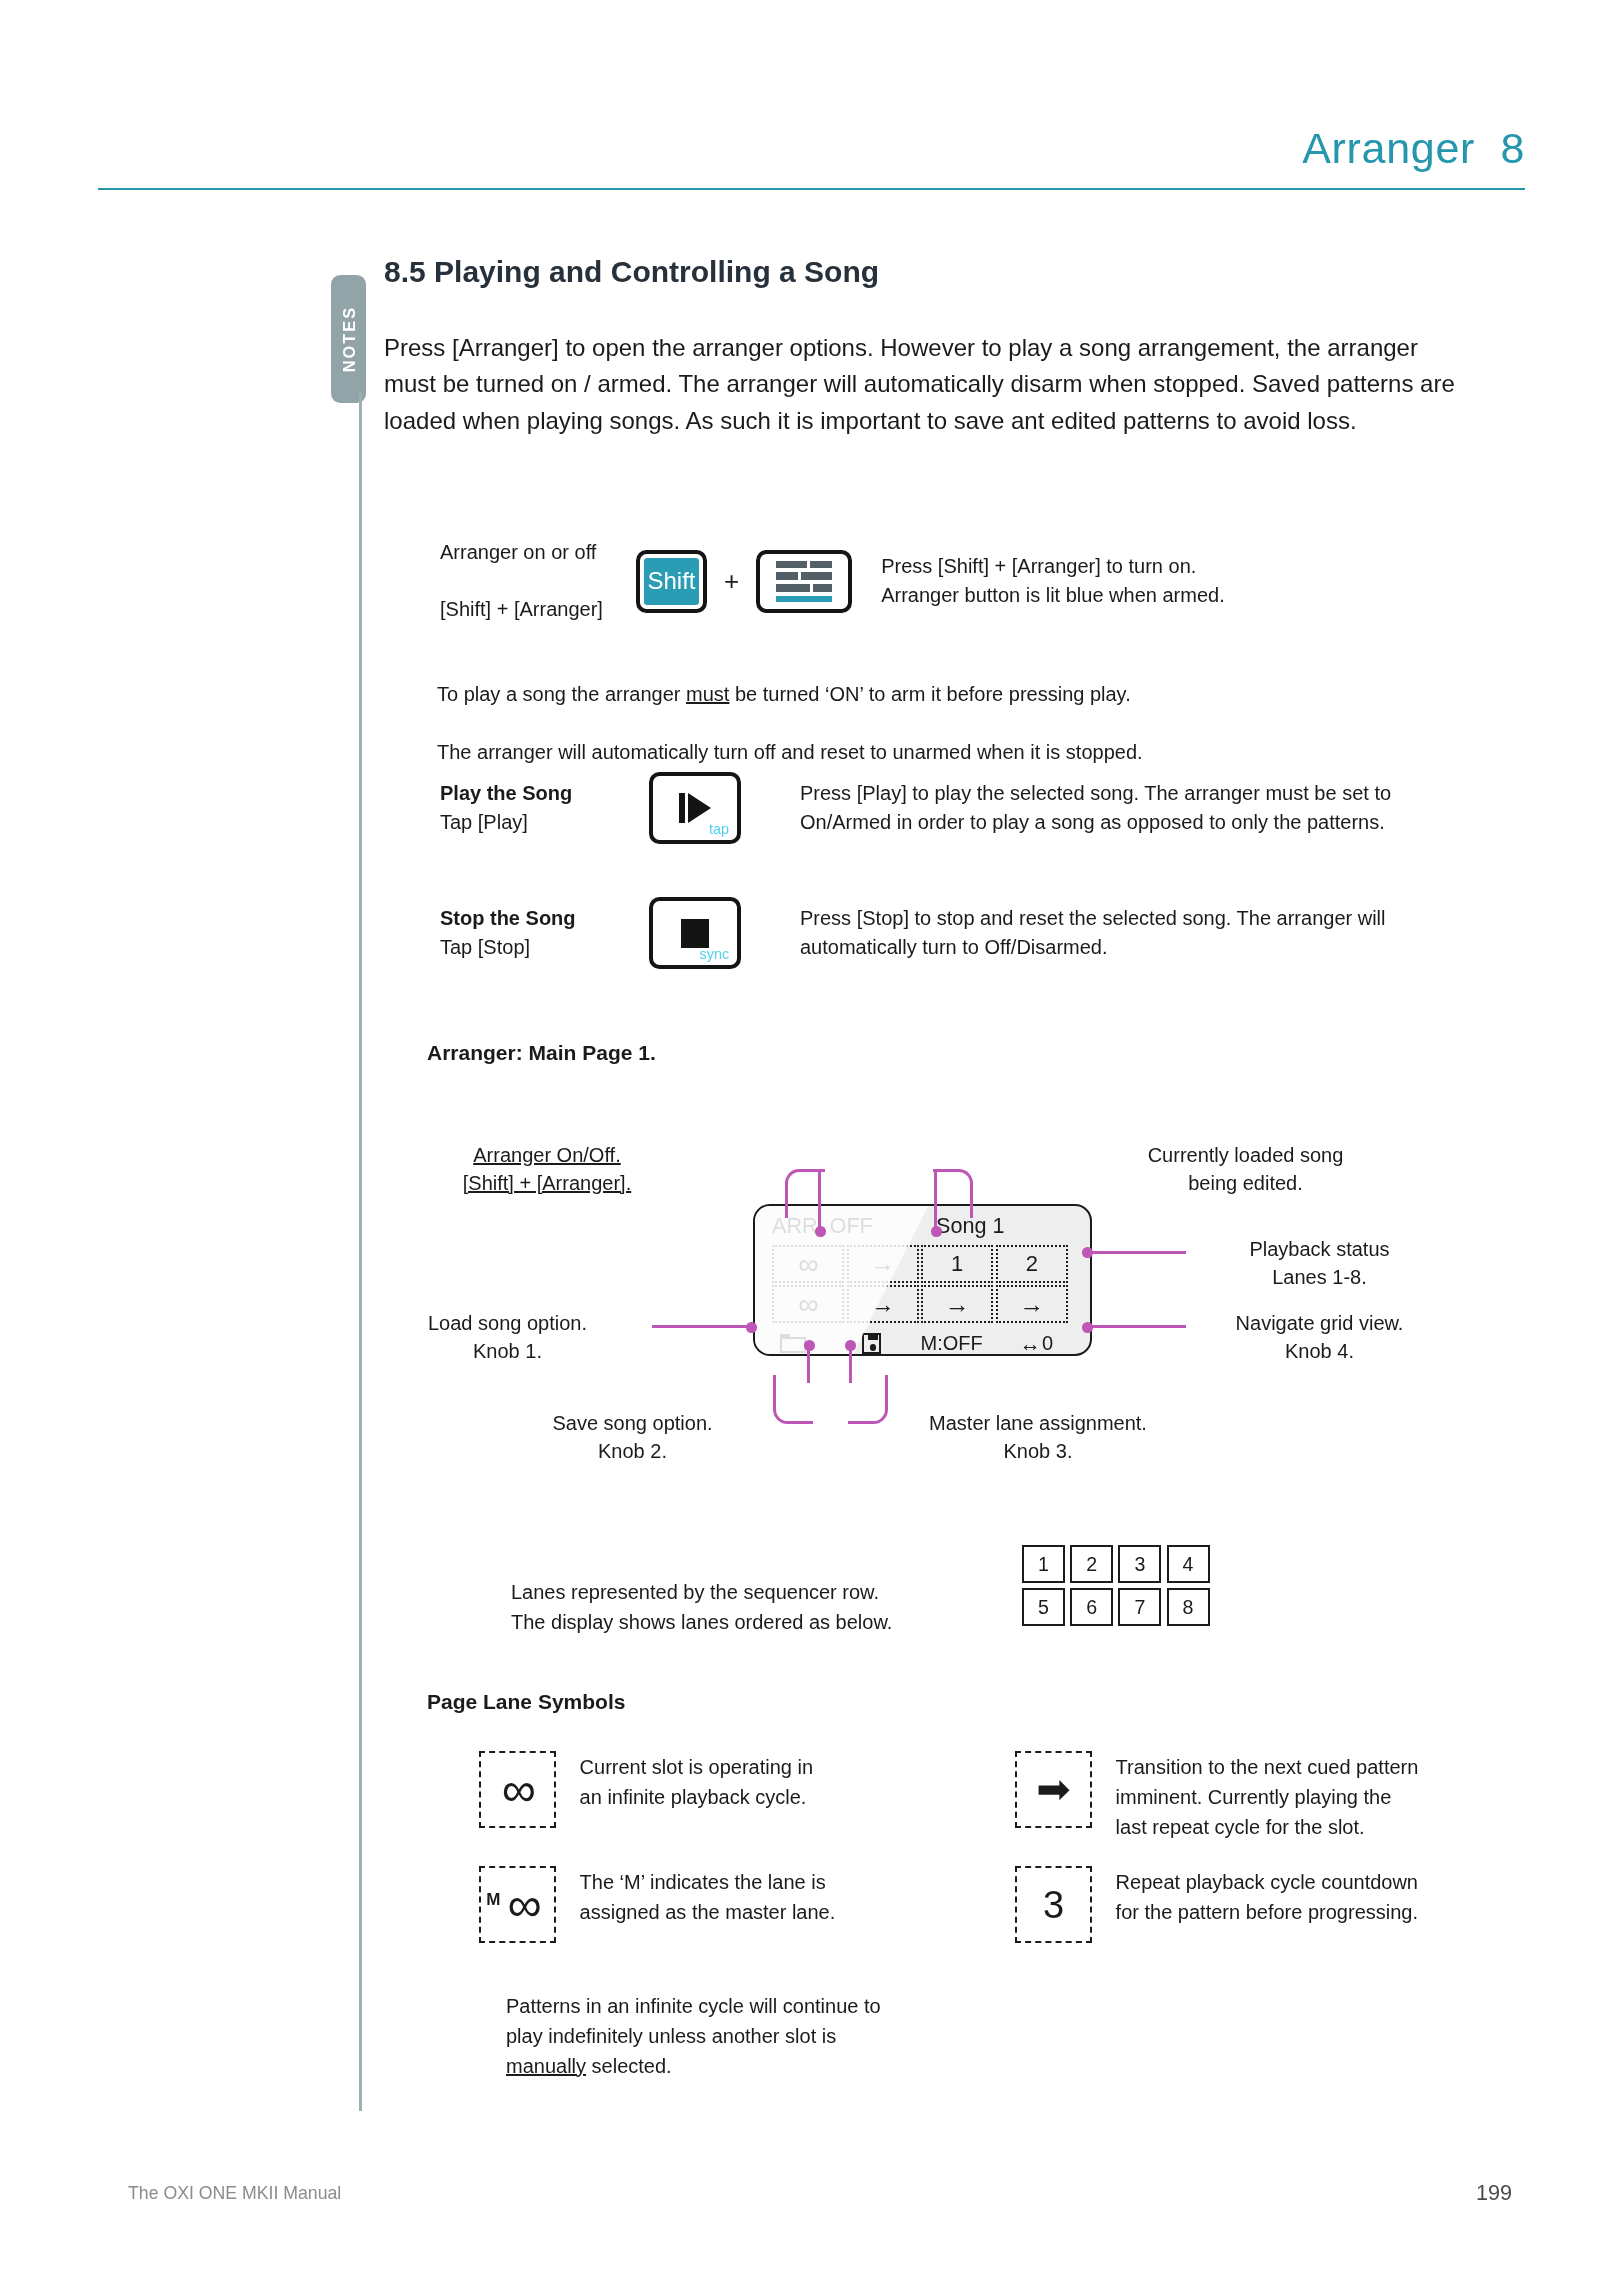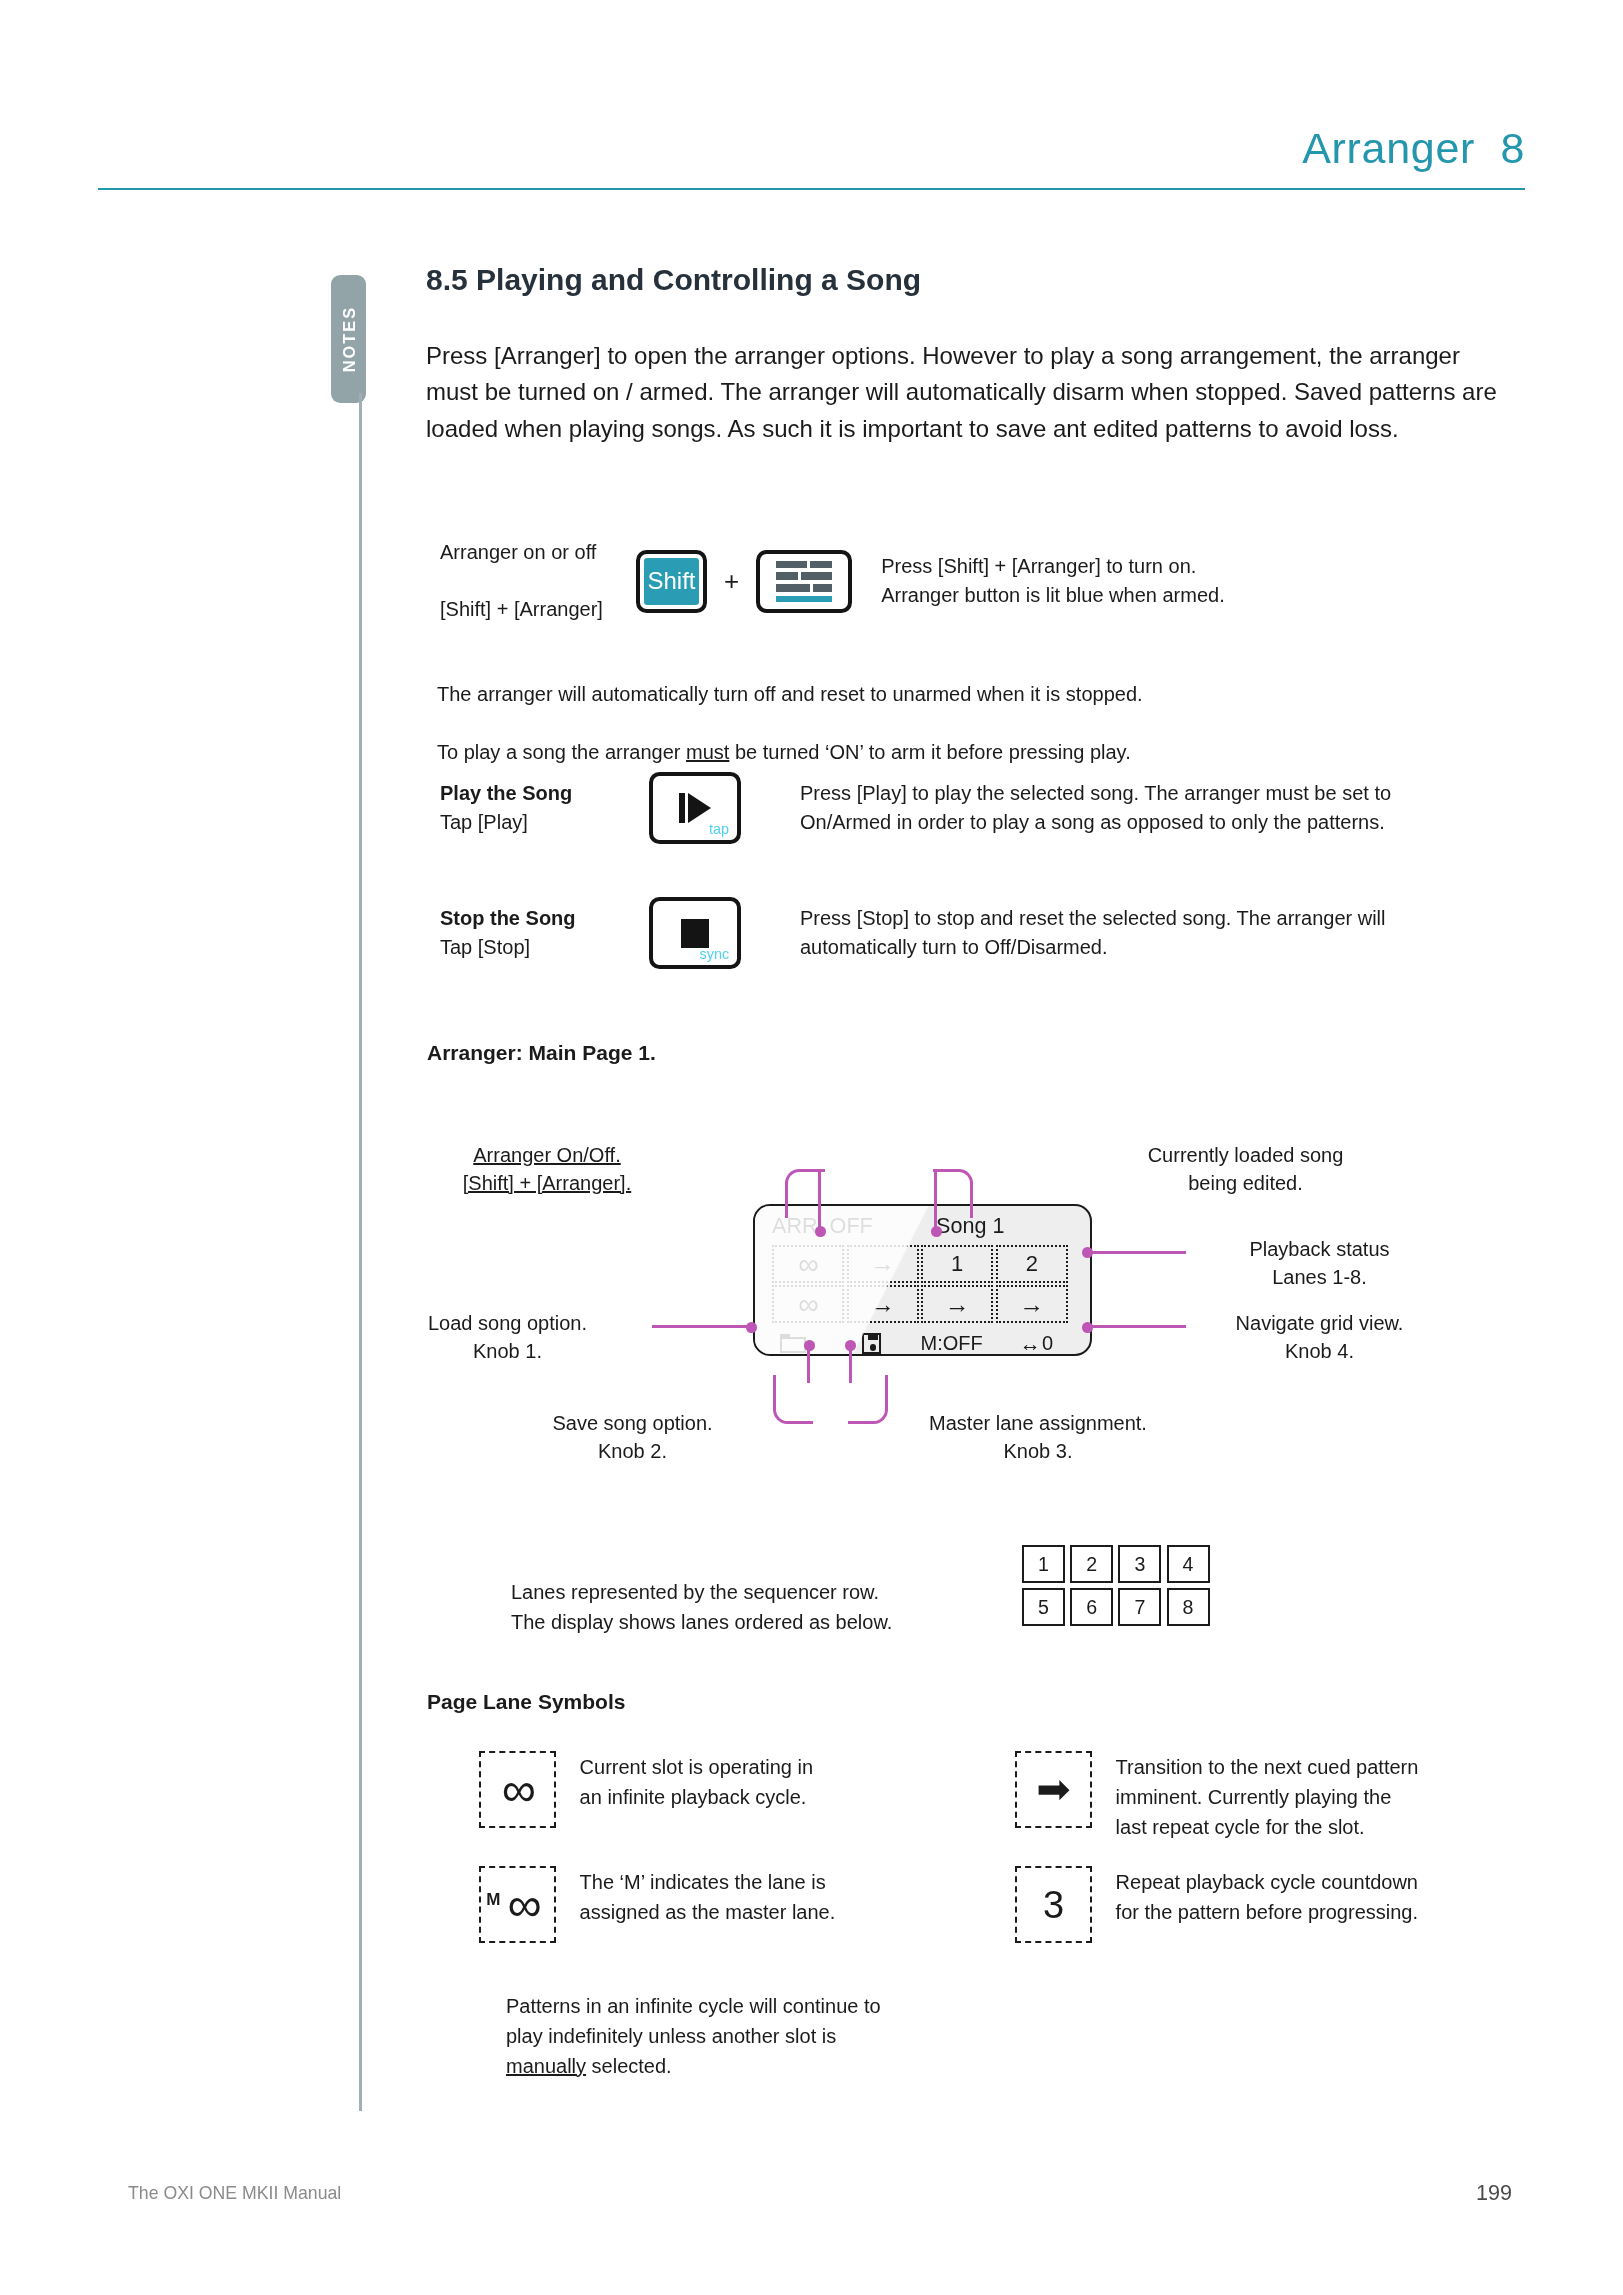--- a/index.html
+++ b/index.html
@@ -68,24 +68,23 @@
     left: 359px;
     top: 393px;
     width: 2.6px;
     height: 1718px;
     background: #9fafb4;
   }
 
   
   #content {
     position: absolute;
-    left: 426px;
+    left: 384px;
     top: 255px;
     width: 1113px;
-    margin-top: 8px;
   }
 
   .h2 {
     font-size: 30px;
     font-weight: bold;
     color: #27313b;
     margin: 0 0 41px 0;
     white-space: pre;
   }
   .body-p {
@@ -478,22 +477,22 @@
         </div>
       <div class="teal-bar"></div>
     </div>
   </div>
 
   <div class="key-desc">Press [Shift] + [Arranger] to turn on.
 Arranger button is lit blue when armed.</div>
 </div>
 
 <div id="arm-note">
+  <div><span>To play a song the arranger </span><span class="u">must</span><span> be turned ‘ON’ to arm it before pressing play.</span></div>
   <div>The arranger will automatically turn off and reset to unarmed when it is stopped.</div>
-  <div><span>To play a song the arranger </span><span class="u">must</span><span> be turned ‘ON’ to arm it before pressing play.</span></div>
 </div>
 
 <div id="play-row" class="row">
   <div class="action-label">
     <span class="t1">Play the Song</span>
     <span class="t2">Tap [Play]</span>
   </div>
   <div class="key transport">
     <div class="play-glyph">
       <div class="bar"></div>

